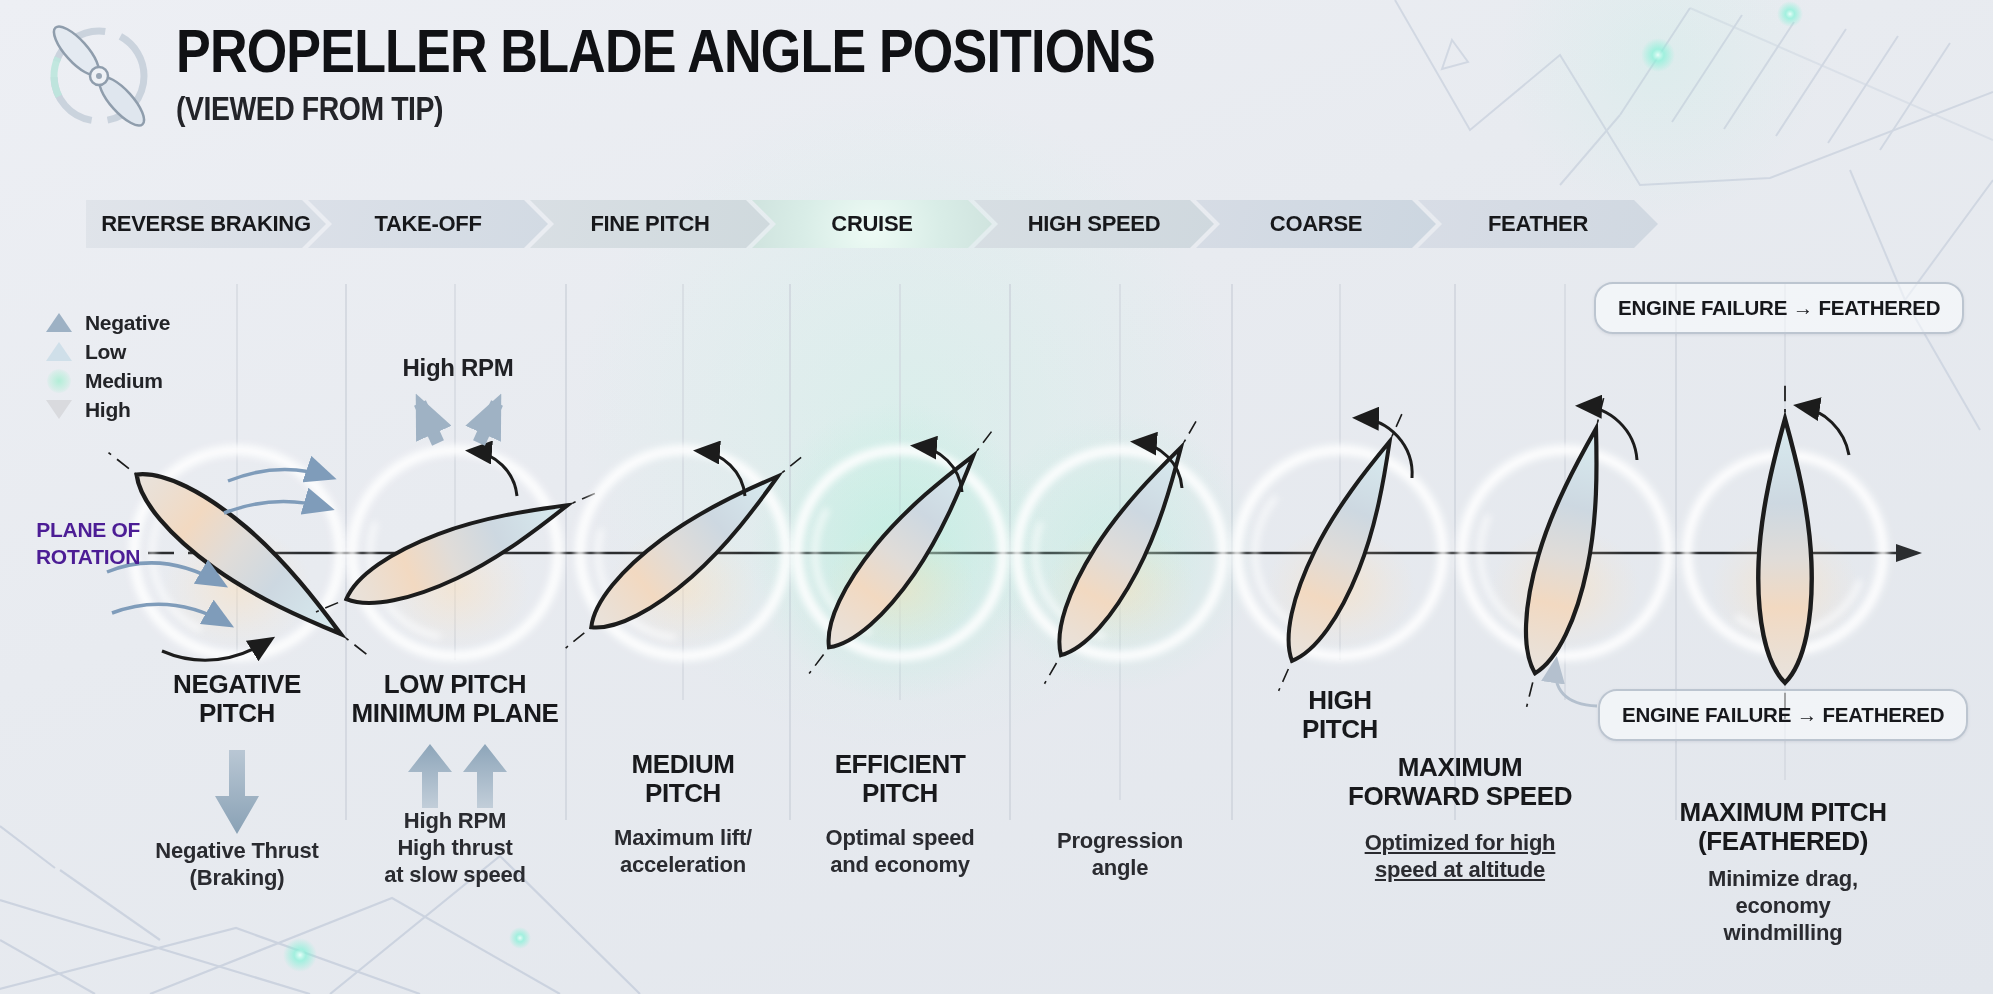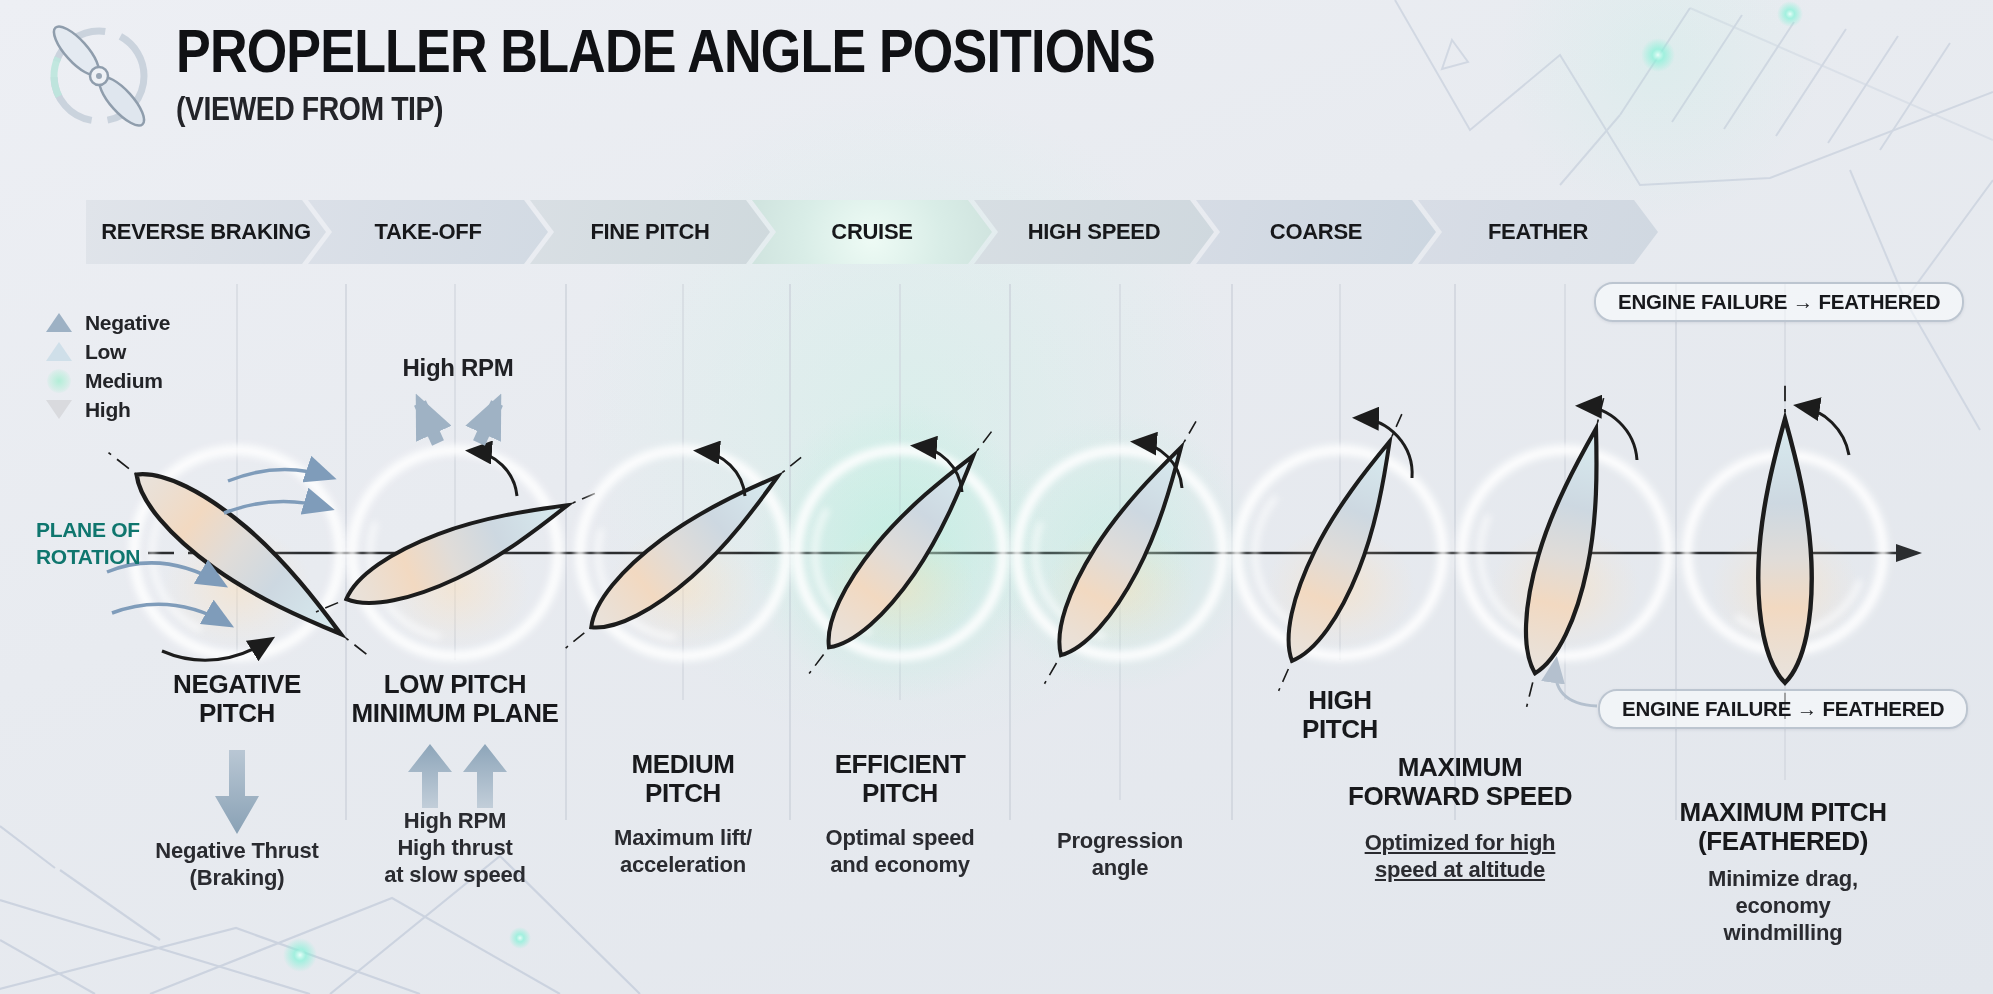--- a/index.html
+++ b/index.html
@@ -17,21 +17,21 @@
     font-size:62px;font-weight:700;letter-spacing:-1px;line-height:1;
     transform:scaleX(0.84);transform-origin:left top;color:#101114;white-space:nowrap;
   }
   .subtitle{
     font-size:33px;font-weight:700;letter-spacing:-0.5px;margin-top:8px;color:#232429;
     transform:scaleX(0.86);transform-origin:left top;white-space:nowrap;
   }
   
   .banner{position:absolute;left:86px;top:200px;width:1820px;height:66px;}
   .chev{
-    position:absolute;top:0;height:64px;width:240px;
+    position:absolute;top:0;height:48px;width:240px;
     display:flex;align-items:center;justify-content:center;
     font-size:22px;font-weight:700;letter-spacing:-0.3px;color:#17181b;
     clip-path:polygon(0 0, calc(100% - 24px) 0, 100% 50%, calc(100% - 24px) 100%, 0 100%, 24px 50%);
   }
   .chev.first{clip-path:polygon(0 0, calc(100% - 24px) 0, 100% 50%, calc(100% - 24px) 100%, 0 100%);}
   .chev:nth-child(1){left:0px;background:linear-gradient(105deg,#e0e4ea,#d7dde5);}
   .chev:nth-child(2){left:222px;background:linear-gradient(105deg,#dbe0e8,#d2dae3);}
   .chev:nth-child(3){left:444px;background:linear-gradient(105deg,#d9dfe4,#cfd9dd);}
   .chev:nth-child(4){left:666px;background:radial-gradient(circle at 50% 60%,#eefbf5 0%,#d9ede7 55%,#cfe3de 100%);}
   .chev:nth-child(5){left:888px;background:linear-gradient(105deg,#d7dee3,#cfd8de);}
@@ -43,31 +43,31 @@
   .legend-row{display:flex;align-items:center;gap:13px;height:29px;}
   .legend-label{font-size:21px;font-weight:700;color:#232428;letter-spacing:-0.3px;}
   .tri-up{width:0;height:0;border-left:13px solid transparent;border-right:13px solid transparent;border-bottom:19px solid #9db1c4;}
   .tri-up.low{border-bottom-color:#cfdfe9;}
   .tri-down{width:0;height:0;border-left:13px solid transparent;border-right:13px solid transparent;border-top:19px solid #d9dade;}
   .glow-dot{width:24px;height:24px;border-radius:50%;
     background:radial-gradient(circle,#b2eed7 0%,rgba(178,238,215,0.35) 55%,rgba(178,238,215,0) 78%);}
   .legend .marker{width:26px;display:flex;justify-content:center;}
   
   .axis-label{position:absolute;left:36px;top:516px;font-size:21px;font-weight:700;line-height:1.3;
-    white-space:pre-line;color:#0f766e;letter-spacing:-0.3px;}
+    white-space:pre-line;color:#4c1d95;letter-spacing:-0.3px;text-align:right;}
   
   .col-heading{position:absolute;transform:translateX(-50%);text-align:center;
     font-size:26px;font-weight:700;line-height:1.12;white-space:pre-line;color:#18191c;letter-spacing:-0.4px;}
   .col-desc{position:absolute;transform:translateX(-50%);text-align:center;
     font-size:22px;font-weight:600;line-height:1.22;white-space:pre-line;color:#2a2b30;letter-spacing:-0.2px;}
   
   .high-rpm{position:absolute;left:458px;top:354px;transform:translateX(-50%);
     font-size:24px;font-weight:700;color:#202125;letter-spacing:-0.3px;}
   .badge{
-    position:absolute;height:36px;padding:0 22px;display:flex;align-items:center;
+    position:absolute;height:36px;padding:6px 22px;display:flex;align-items:center;
     border:2px solid #bcc5d0;border-radius:19px;background:rgba(252,253,255,0.55);
     font-size:20.5px;font-weight:700;color:#17181c;letter-spacing:-0.2px;white-space:nowrap;
     box-shadow:0 1px 3px rgba(120,130,150,0.18);
   }
 </style>
 </head>
 <body>
 
 <svg class="abs" style="left:0;top:0;" width="1993" height="994" viewBox="0 0 1993 994">
   <defs>

